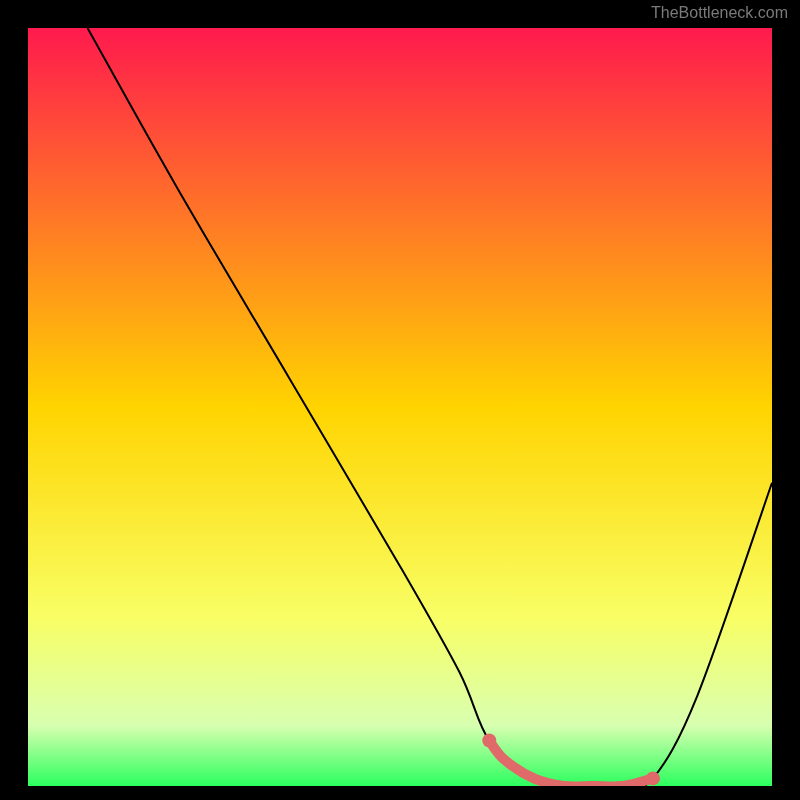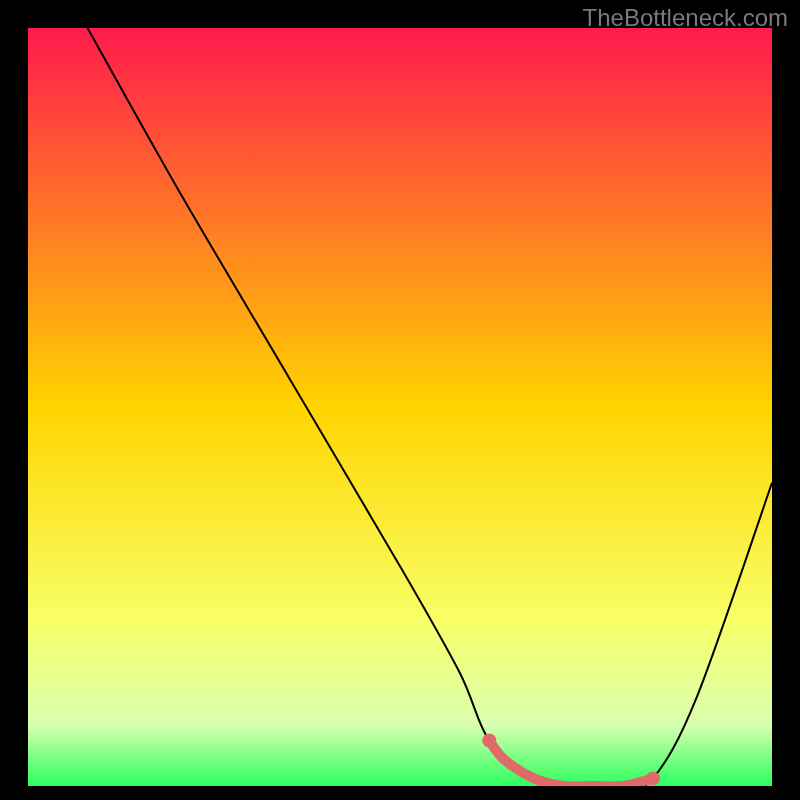--- a/index.html
+++ b/index.html
@@ -9,21 +9,21 @@
     height: 800px;
     background: #000;
     position: relative;
     font-family: Arial, sans-serif;
   }
   .attribution {
     position: absolute;
     top: 4px;
     right: 12px;
     color: #7a7a7a;
-    font-size: 24px;
+    font-size: 16px;
     font-weight: 500;
     z-index: 10;
   }
   .plot-area {
     position: absolute;
     top: 28px;
     left: 28px;
     width: 744px;
     height: 758px;
   }

